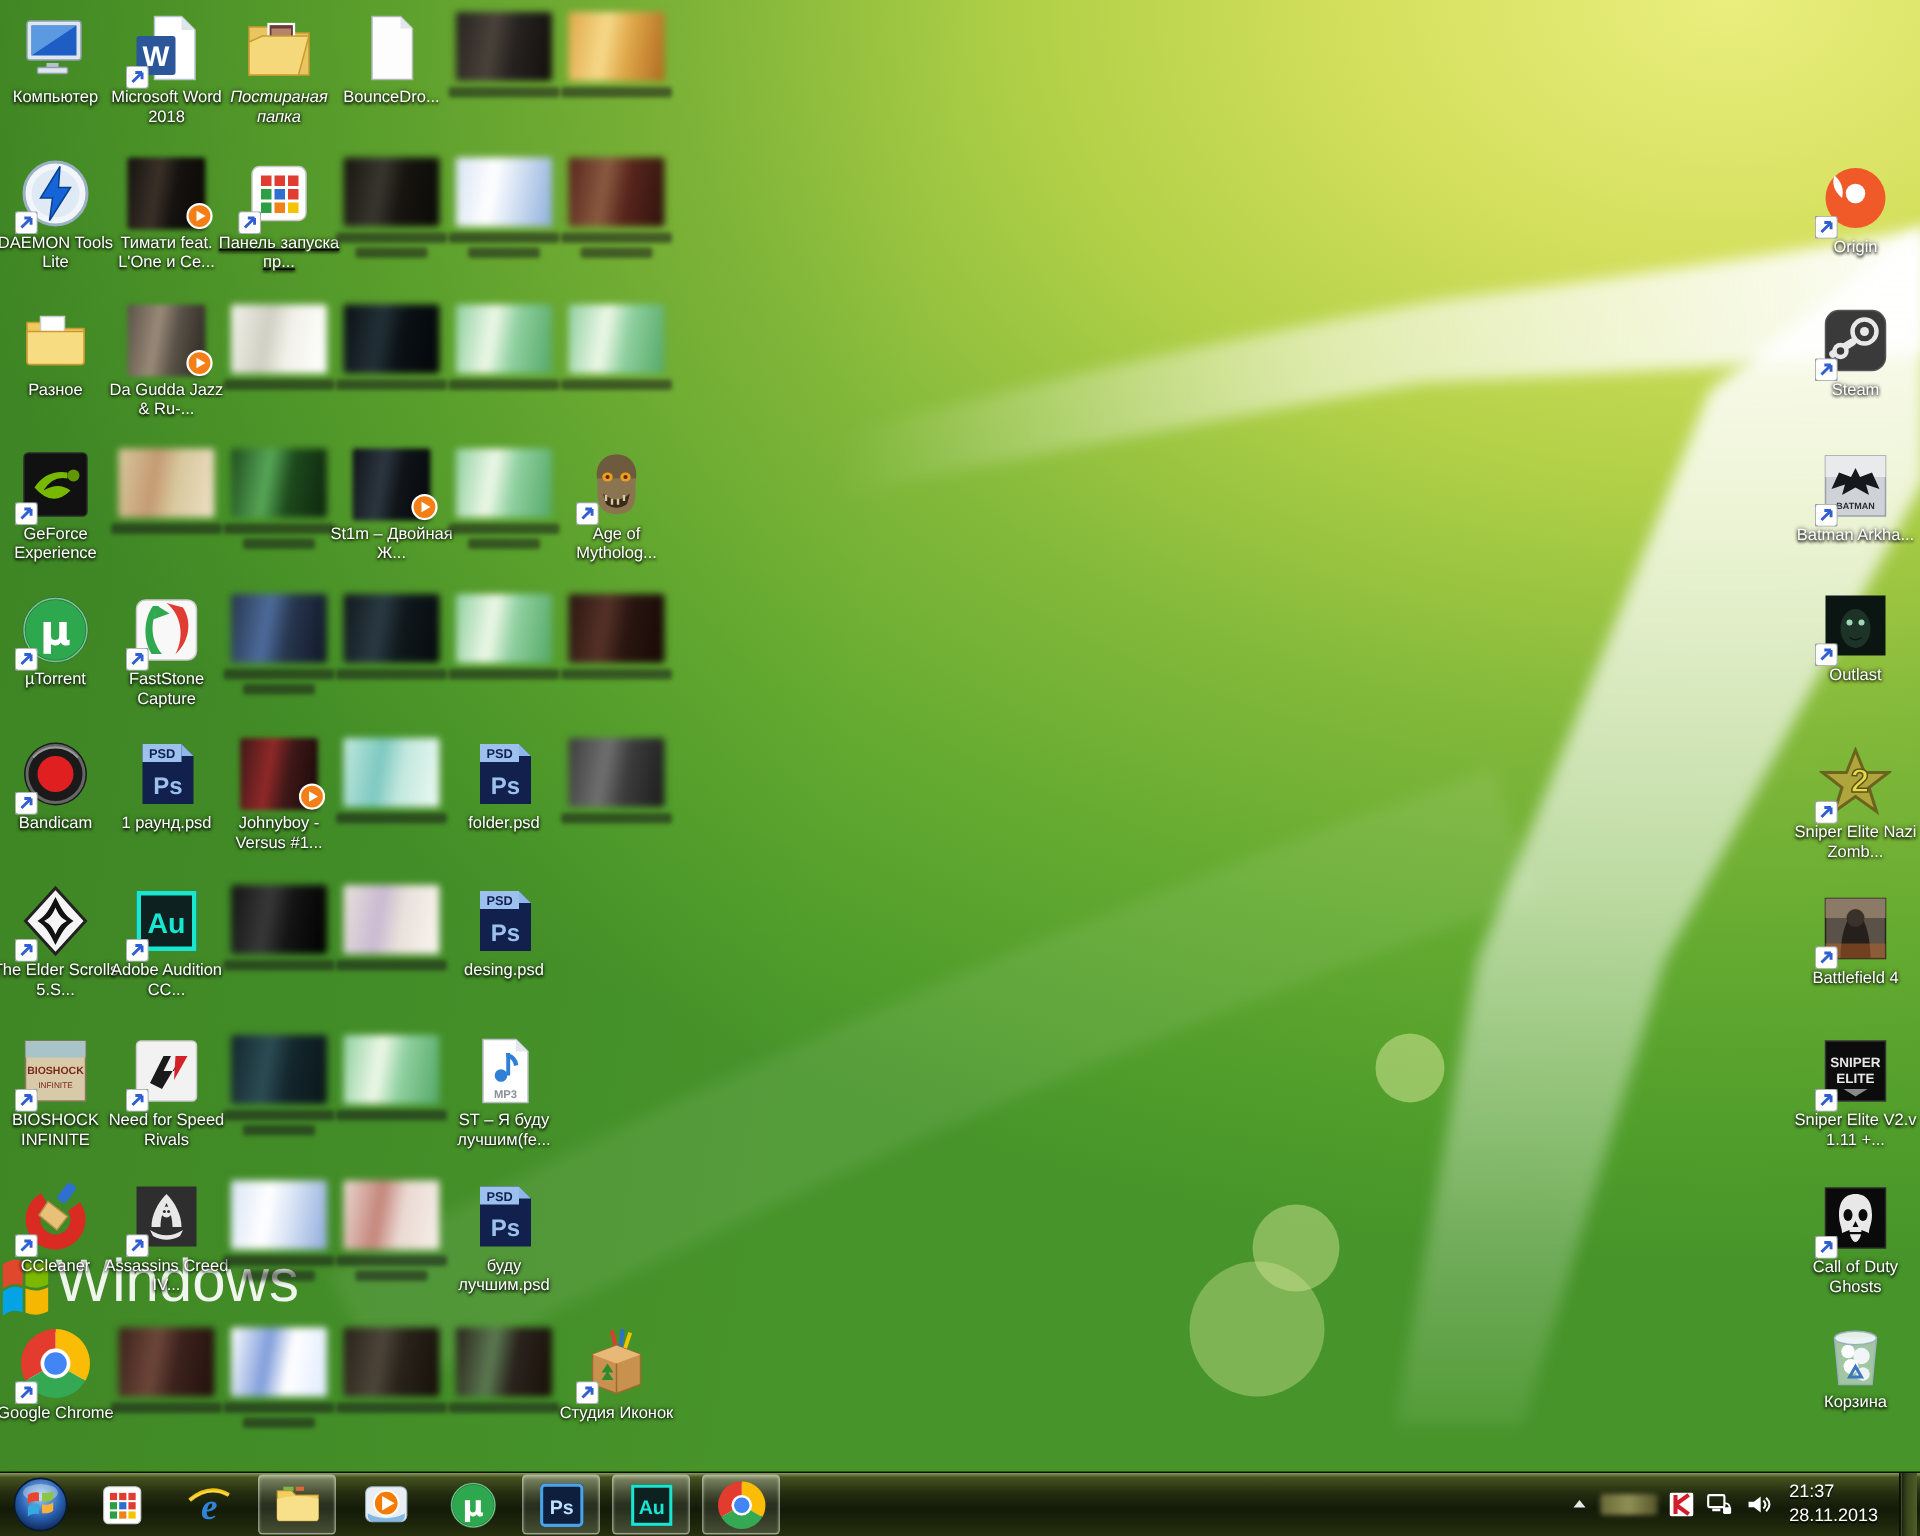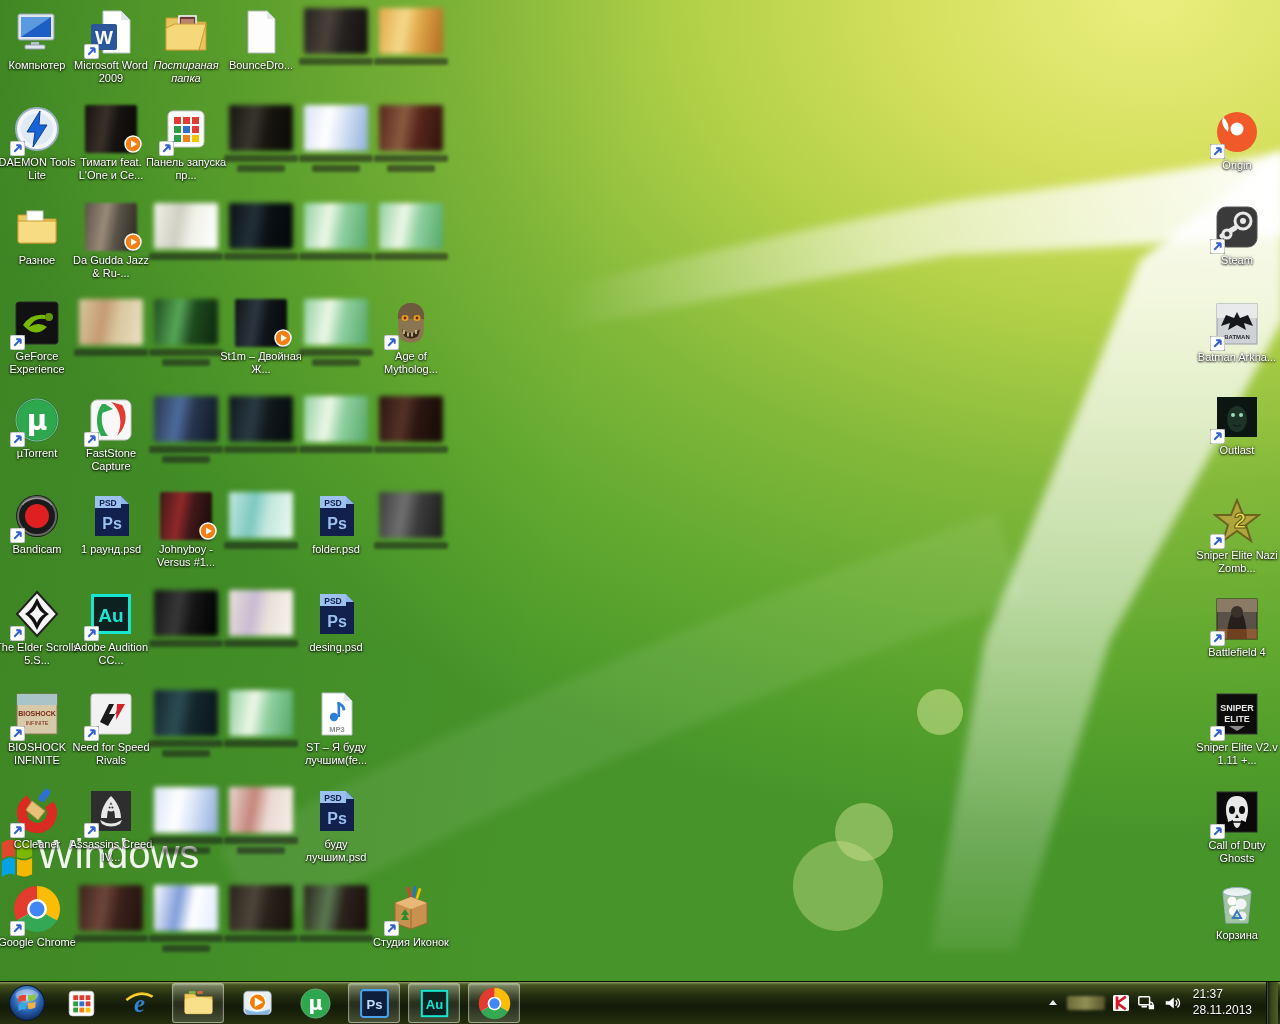--- a/index.html
+++ b/index.html
@@ -130,21 +130,21 @@
           <rect x="4" y="16" width="26" height="26" rx="2" fill="#2b579a"></rect>
           <text x="17" y="36" font-size="19" fill="#ffffff" text-anchor="middle" font-weight="bold" font-family="Liberation Sans,sans-serif">W</text>
         </svg>
         <span class="badge-arrow">
           <svg viewBox="0 0 14 14">
             <rect width="14" height="14" rx="2" fill="#ffffff" stroke="#9aa0a6"></rect>
             <path d="M4 10 L10 4 M10 4 h-4.2 M10 4 v4.2" stroke="#2f5fd0" stroke-width="1.8" fill="none"></path>
           </svg>
         </span>
       </div>
-      <div class="label">Microsoft Word 2009</div>
+      <div class="label">Microsoft Word 2018</div>
     </div>
     <div class="desktop-icon" style="left: 143px; top: 8px; font-style: italic;">
       <div class="ic">
         <svg viewBox="0 0 48 48">
           <path d="M4 10 h14 l4 4 h22 v28 h-40 z" fill="#e8c560" stroke="#c89a30"></path>
           <rect x="17" y="8" width="17" height="26" fill="#6a3a3a" stroke="#ffffff" stroke-width="1.5"></rect>
           <rect x="19" y="11" width="13" height="11" fill="#b5846a"></rect>
           <path d="M4 20 l9 -4 h31 l-7 26 h-33 z" fill="#f5d87a" stroke="#c89a30"></path>
         </svg>
       </div>
@@ -192,21 +192,21 @@
         <div class="video-thumb" style="background: linear-gradient(100deg, rgb(21, 18, 15) 0%, rgb(58, 48, 40) 38%, rgb(21, 18, 15) 60%, rgb(10, 8, 6) 100%);"></div>
         <span class="badge-play">
           <svg viewBox="0 0 18 18">
             <circle cx="9" cy="9" r="8" fill="#f57f17" stroke="#ffffff" stroke-width="1.5"></circle>
             <path d="M7 5.5 L13 9 L7 12.5 Z" fill="#ffffff"></path>
           </svg>
         </span>
       </div>
       <div class="label">Тимати feat. L'One и Се...</div>
     </div>
-    <div class="desktop-icon" style="left: 143px; top: 105px;">
+    <div class="desktop-icon" style="left: 143px; top: 105px; text-decoration: underline;">
       <div class="ic">
         <svg viewBox="0 0 48 48">
           <rect x="6" y="6" width="36" height="36" rx="5" fill="#ffffff" stroke="#c8c8c8"></rect>
           <rect x="12" y="12" width="7" height="7" fill="#e03c31"></rect>
           <rect x="21" y="12" width="7" height="7" fill="#e03c31"></rect>
           <rect x="30" y="12" width="7" height="7" fill="#e03c31"></rect>
           <rect x="12" y="21" width="7" height="7" fill="#2e9e44"></rect>
           <rect x="21" y="21" width="7" height="7" fill="#2f6fd0"></rect>
           <rect x="30" y="21" width="7" height="7" fill="#e03c31"></rect>
           <rect x="12" y="30" width="7" height="7" fill="#2e9e44"></rect>

